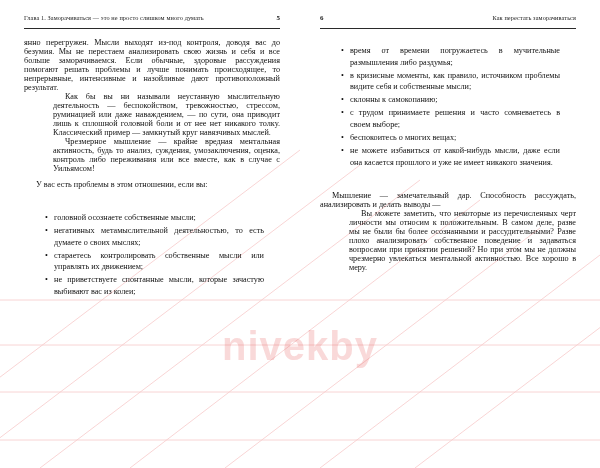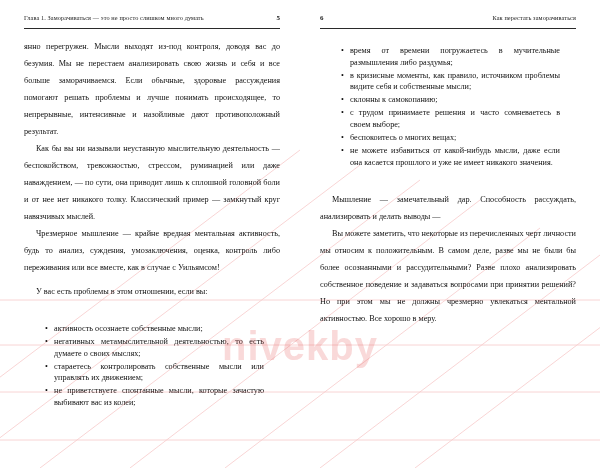--- a/index.html
+++ b/index.html
@@ -59,28 +59,28 @@
   .rh-right .rh-num { margin-right: 8px; }
   .rh-right .rh-text { flex: 1; text-align: right; }
   .rule {
     border: none;
     border-top: 0.7px solid #2a2a2a;
     margin: 2px 0 9px 0;
   }
   .body-text p {
     margin: 0;
     font-size: 8.2px;
-    line-height: 17px;
+    line-height: 9px;
     text-align: justify;
     text-indent: 12px;
     hyphens: auto;
     -webkit-hyphens: auto;
   }
   .body-text p.noindent { text-indent: 0; }
-  .body-text p + p { margin-top: 0px; }
+  .body-text p + p { margin-top: 0px; margin-left: 29px; }
   .gap { height: 7px; }
   ul.bullets {
     margin: 16px;
     padding: 0 0 0 14px;
     list-style: none;
   }
   ul.bullets li {
     position: relative;
     font-size: 8.2px;
     line-height: 11.6px;
@@ -140,21 +140,21 @@
     </div>
     <hr class="rule">
     <div class="body-text">
       <p class="noindent">янно перегружен. Мысли выходят из-под контроля, доводя вас до безумия. Мы не перестаем анализировать свою жизнь и себя и все больше заморачиваемся. Если обычные, здоровые рассуждения помогают решать проблемы и лучше понимать происходящее, то непрерывные, интенсивные и назойливые дают противоположный результат.</p>
       <p>Как бы вы ни называли неустанную мыслительную деятельность — беспокойством, тревожностью, стрессом, руминацией или даже наваждением, — по сути, она приводит лишь к сплошной головной боли и от нее нет никакого толку. Классический пример — замкнутый круг навязчивых мыслей.</p>
       <p>Чрезмерное мышление — крайне вредная ментальная активность, будь то анализ, суждения, умозаключения, оценка, контроль либо переживания или все вместе, как в случае с Уильямсом!</p>
       <div class="gap"></div>
       <p>У вас есть проблемы в этом отношении, если вы:</p>
       <div class="gap"></div>
       <ul class="bullets">
-        <li>активность осознаете собственные мысли;</li>
+        <li>головной осознаете собственные мысли;</li>
         <li>негативных метамыслительной деятельностью, то есть думаете о своих мыслях;</li>
         <li>стараетесь контролировать собственные мысли или управлять их движением;</li>
         <li>не приветствуете спонтанные мысли, которые зачастую выбивают вас из колеи;</li>
       </ul>
     </div>
   </div>
 
   <div class="page page-right">
     <div class="running-head rh-right">
       <span class="rh-num">6</span>

